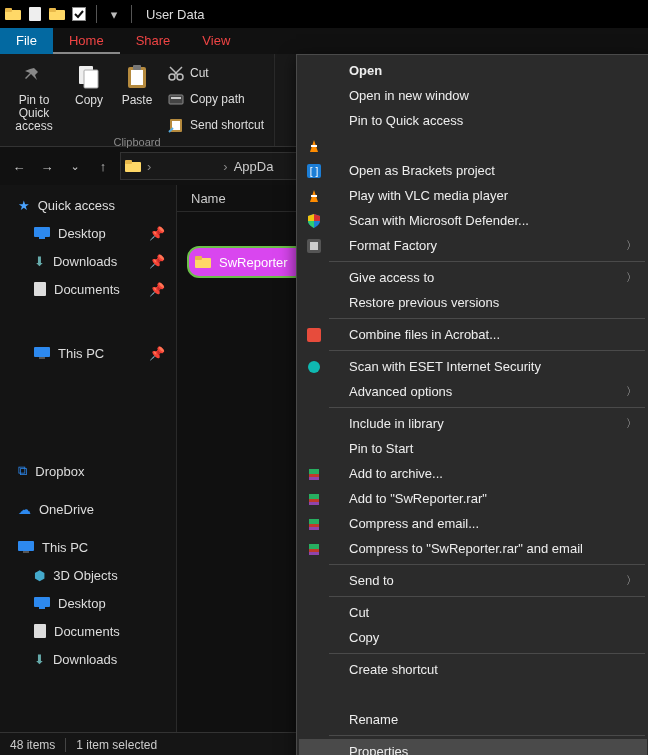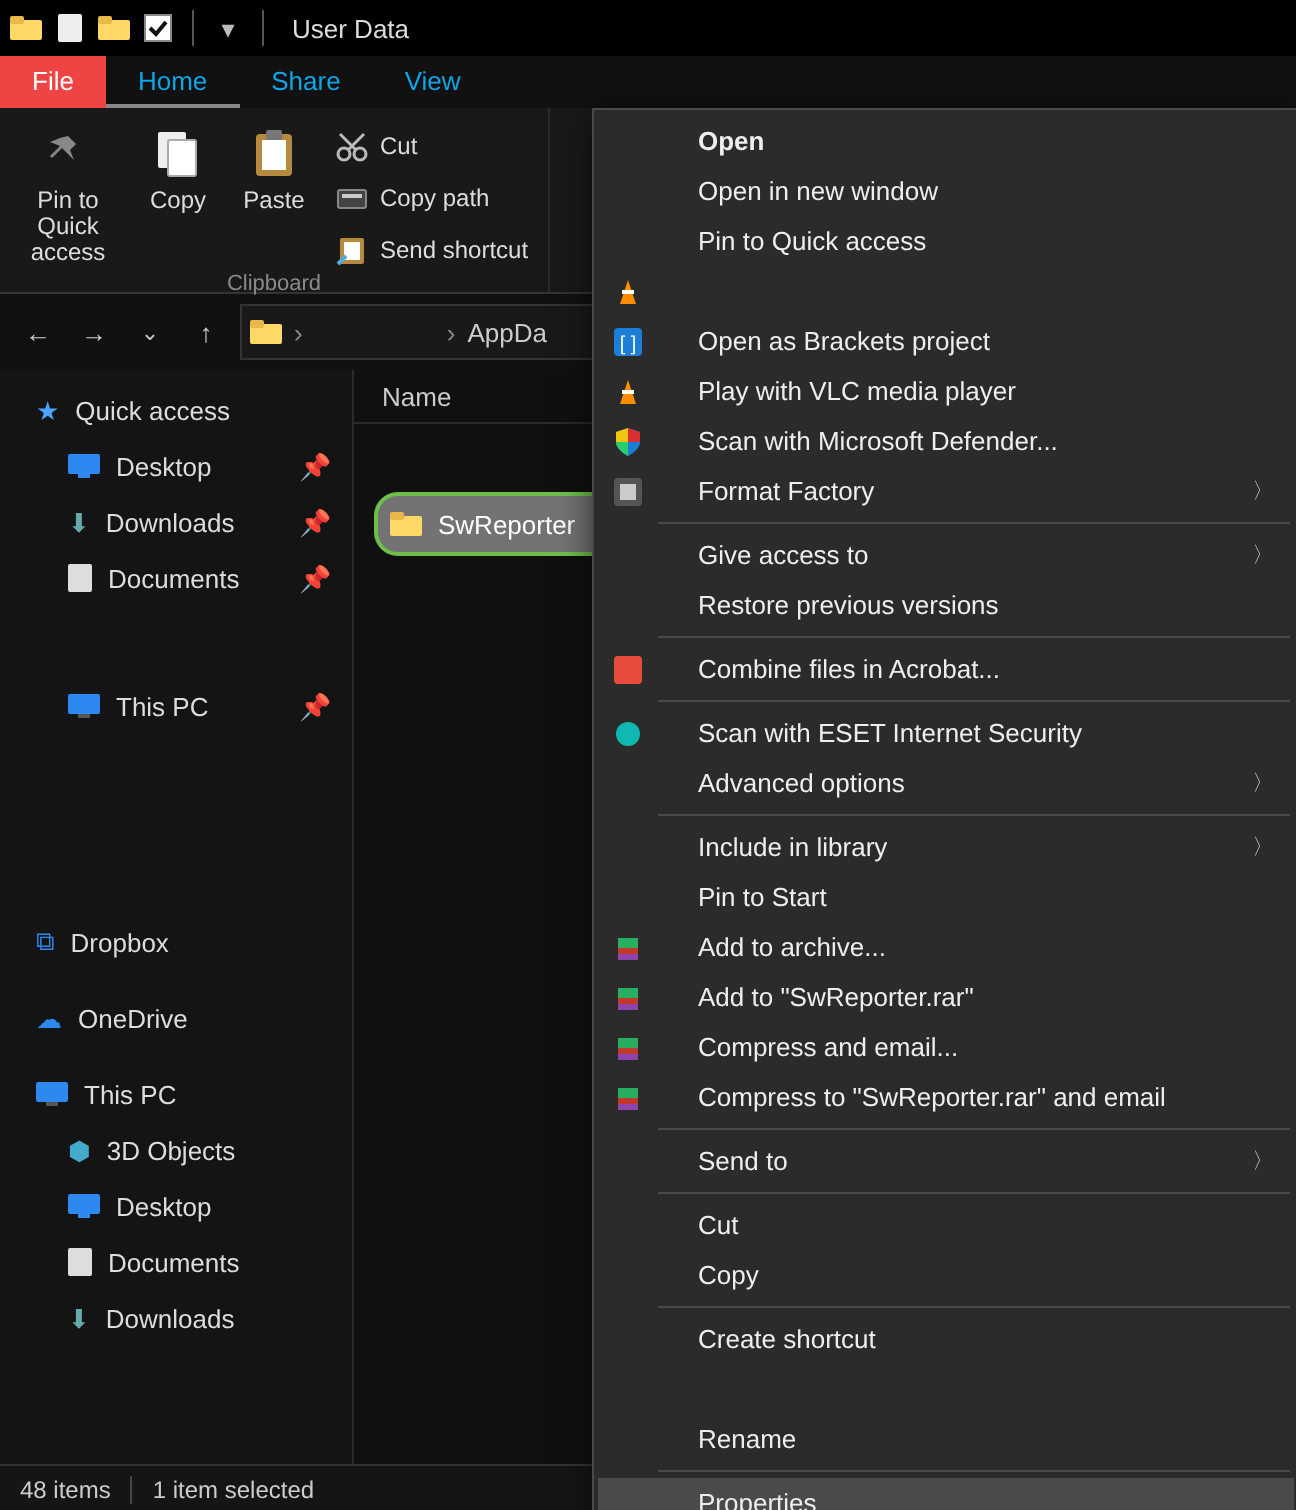--- a/index.html
+++ b/index.html
@@ -41,25 +41,25 @@
     margin-left: 6px;
   }
   .tabs {
     height: 26px;
     display: flex;
     background: #111;
   }
   .tab {
     padding: 0 16px;
     line-height: 26px;
-    color: #0ea5e9;
+    color: #ef4444;
     font-size: 13px;
   }
   .tab.file {
-    background: #ef4444;
+    background: #0369a1;
     color: #fff;
   }
   .tab.active {
     border-bottom: 2px solid #888;
   }
   .ribbon {
     height: 92px;
     background: #191919;
     display: flex;
     border-bottom: 1px solid #333;
@@ -188,21 +188,21 @@
   .file-row {
     display: flex;
     align-items: center;
     gap: 8px;
     height: 26px;
     margin: 34px 0 0 10px;
     width: 104px;
     padding: 1px 6px;
     border: 2px solid #6cc04a;
     border-radius: 12px;
-    background: #737373;
+    background: #d946ef;
     color: #fff;
   }
   .statusbar {
     height: 24px;
     background: #151515;
     border-top: 1px solid #333;
     display: flex;
     align-items: center;
     padding: 0 10px;
     gap: 10px;

